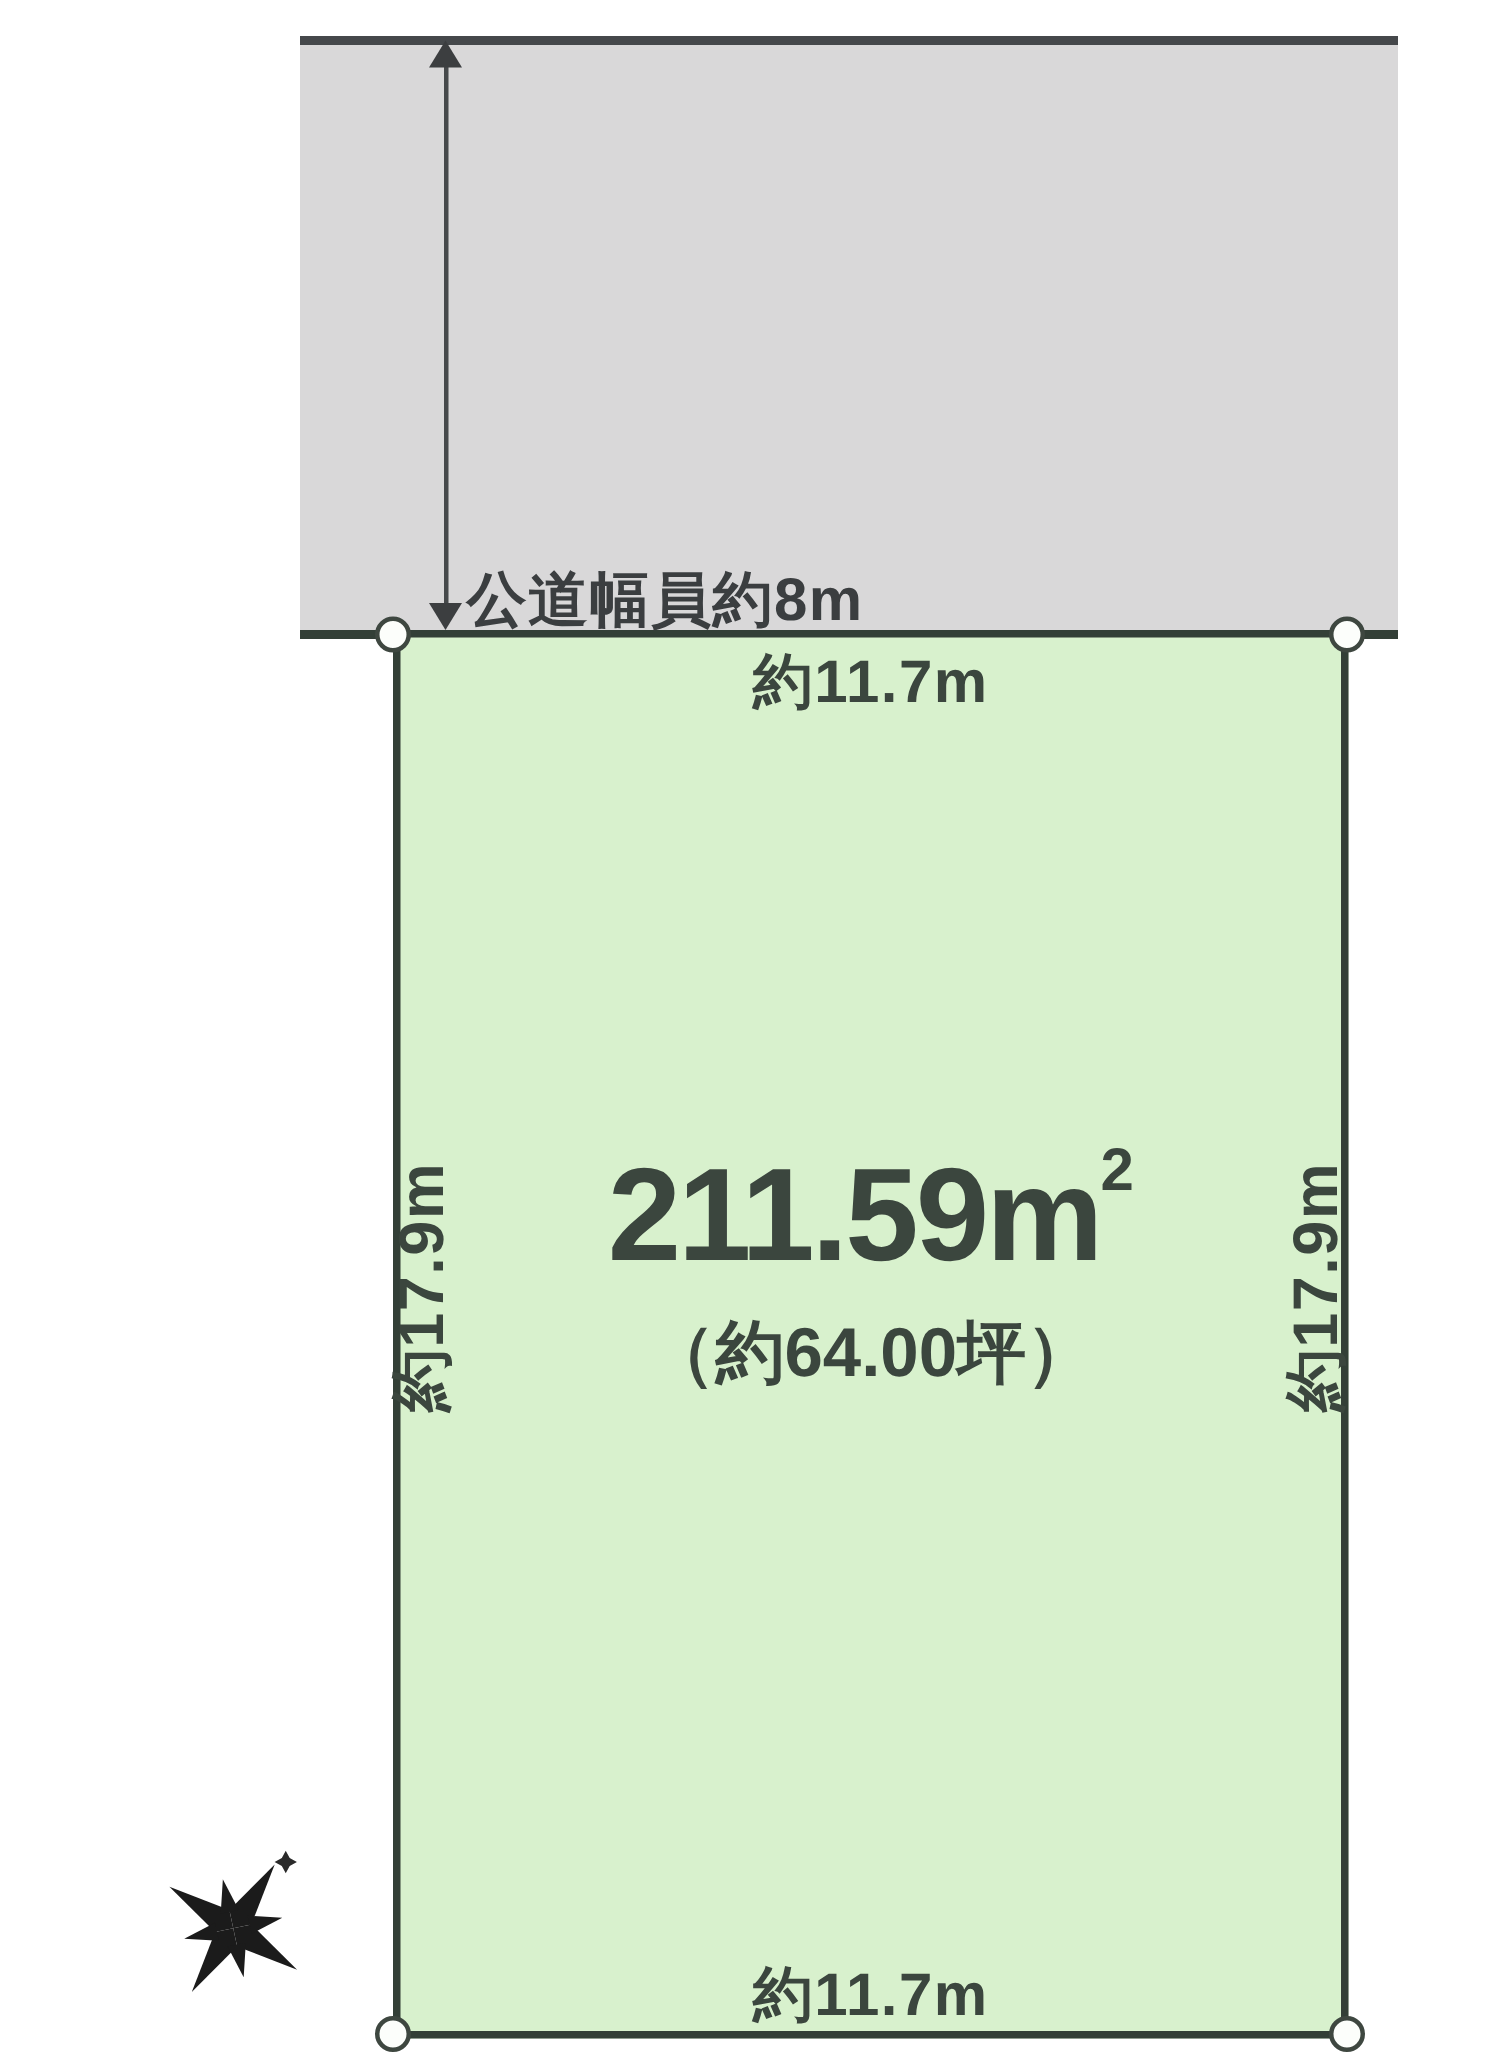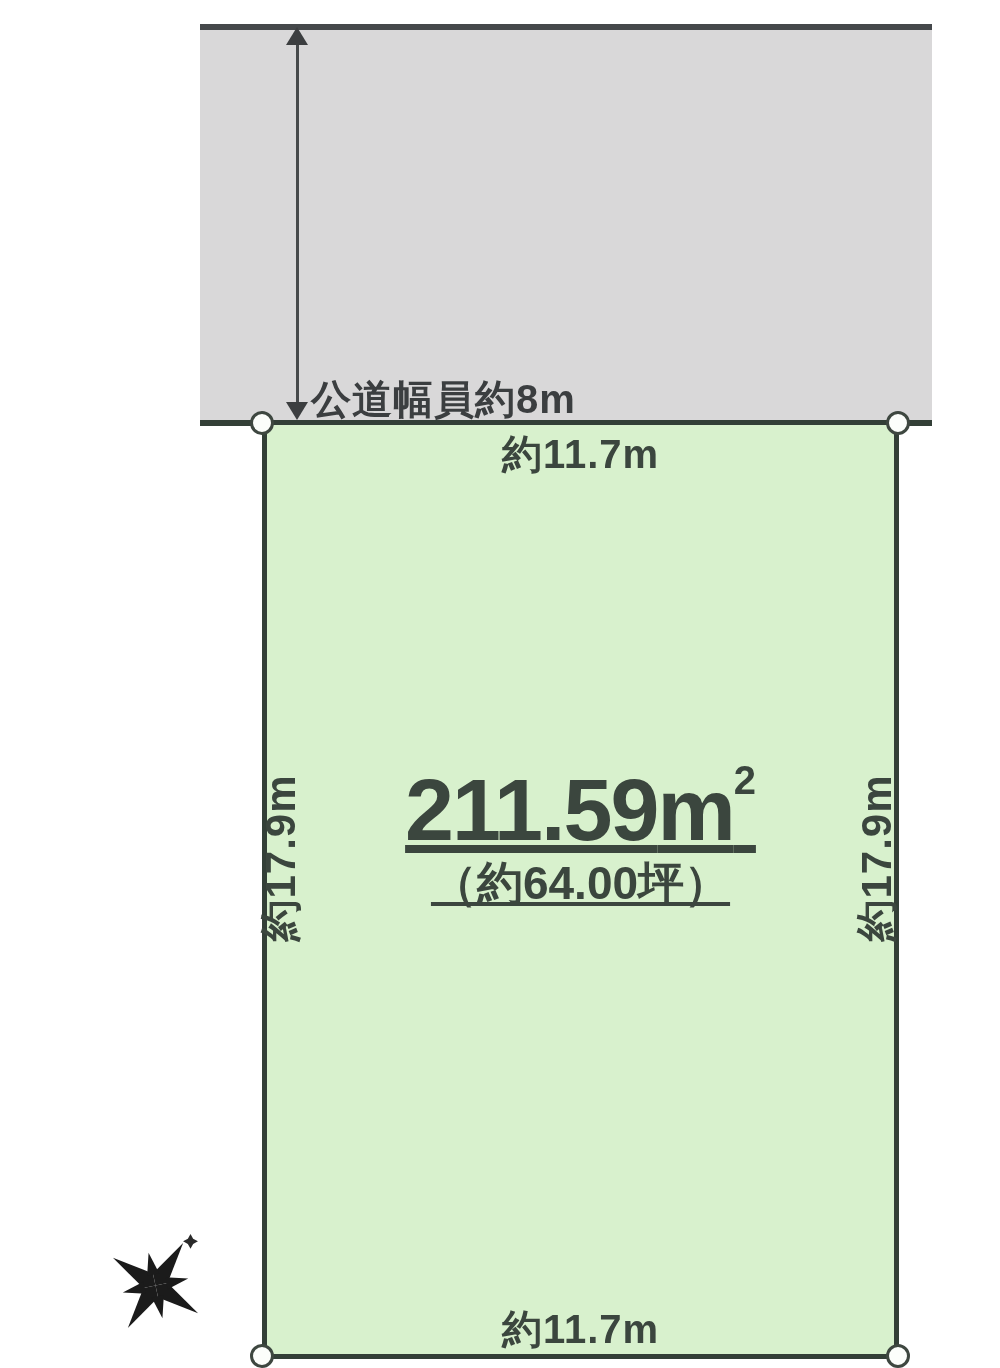--- a/index.html
+++ b/index.html
@@ -72,27 +72,27 @@
   .dim-left{
     left:281px;top:858px;font-size:42px;letter-spacing:1px;
     transform:translate(-50%,-50%) rotate(-90deg);
   }
   .dim-right{
     left:877px;top:858px;font-size:42px;letter-spacing:1px;
     transform:translate(-50%,-50%) rotate(-90deg);
   }
   .area-block{
     position:absolute;left:262px;top:766px;width:637px;text-align:center;
-    color:#3b463e;font-weight:700;text-decoration:underline;
+    color:#3b463e;font-weight:700;
   }
   .area-line1{font-size:88px;line-height:1.0;letter-spacing:-2px;}
   .area-line1 .sup{
     font-size:40px;vertical-align:top;position:relative;top:-6px;letter-spacing:0;
   }
-  .area-line2{font-size:46px;line-height:1.2;margin-top:2px;letter-spacing:0;}
+  .area-line2{font-size:46px;line-height:1.2;margin-top:20px;letter-spacing:0;}
   
   .compass{
     position:absolute;left:103px;top:1233px;width:105px;height:105px;
   }
 </style>
 </head>
 <body>
 
 <div class="canvas">
 

